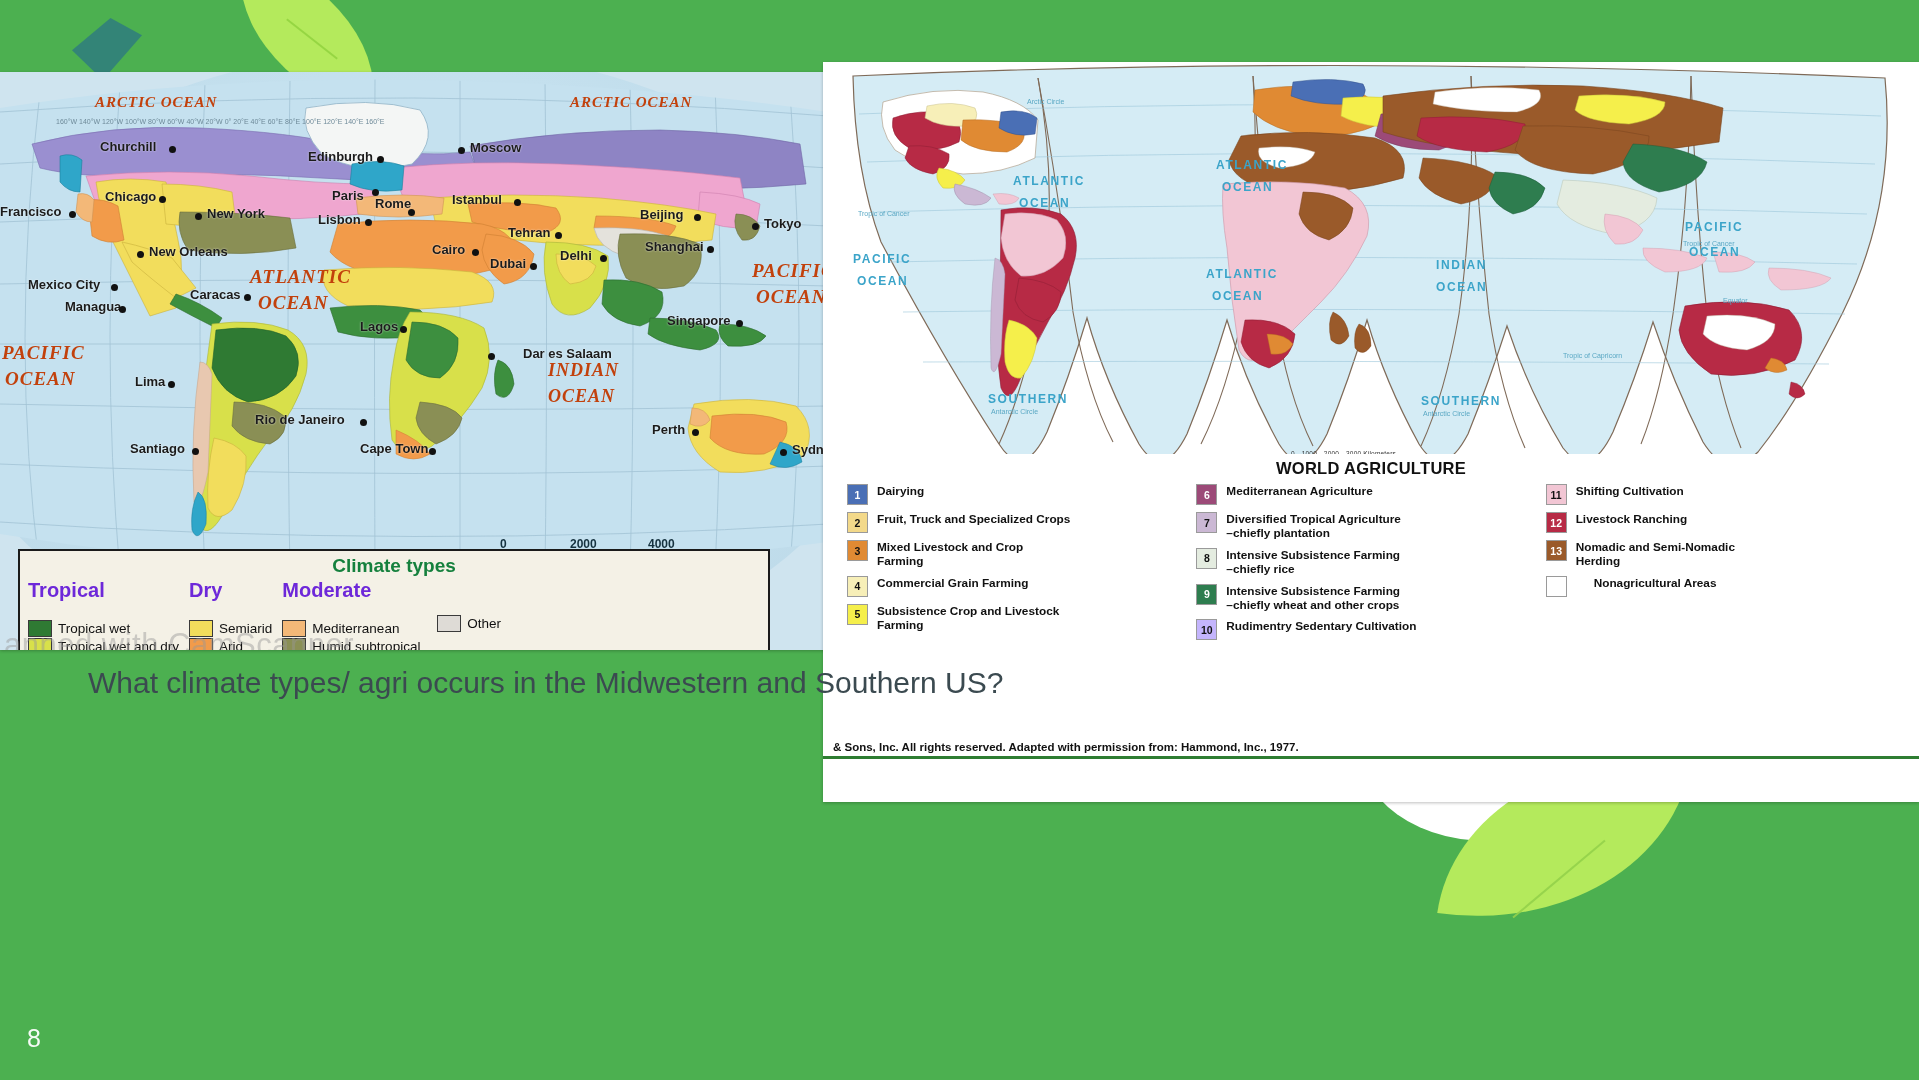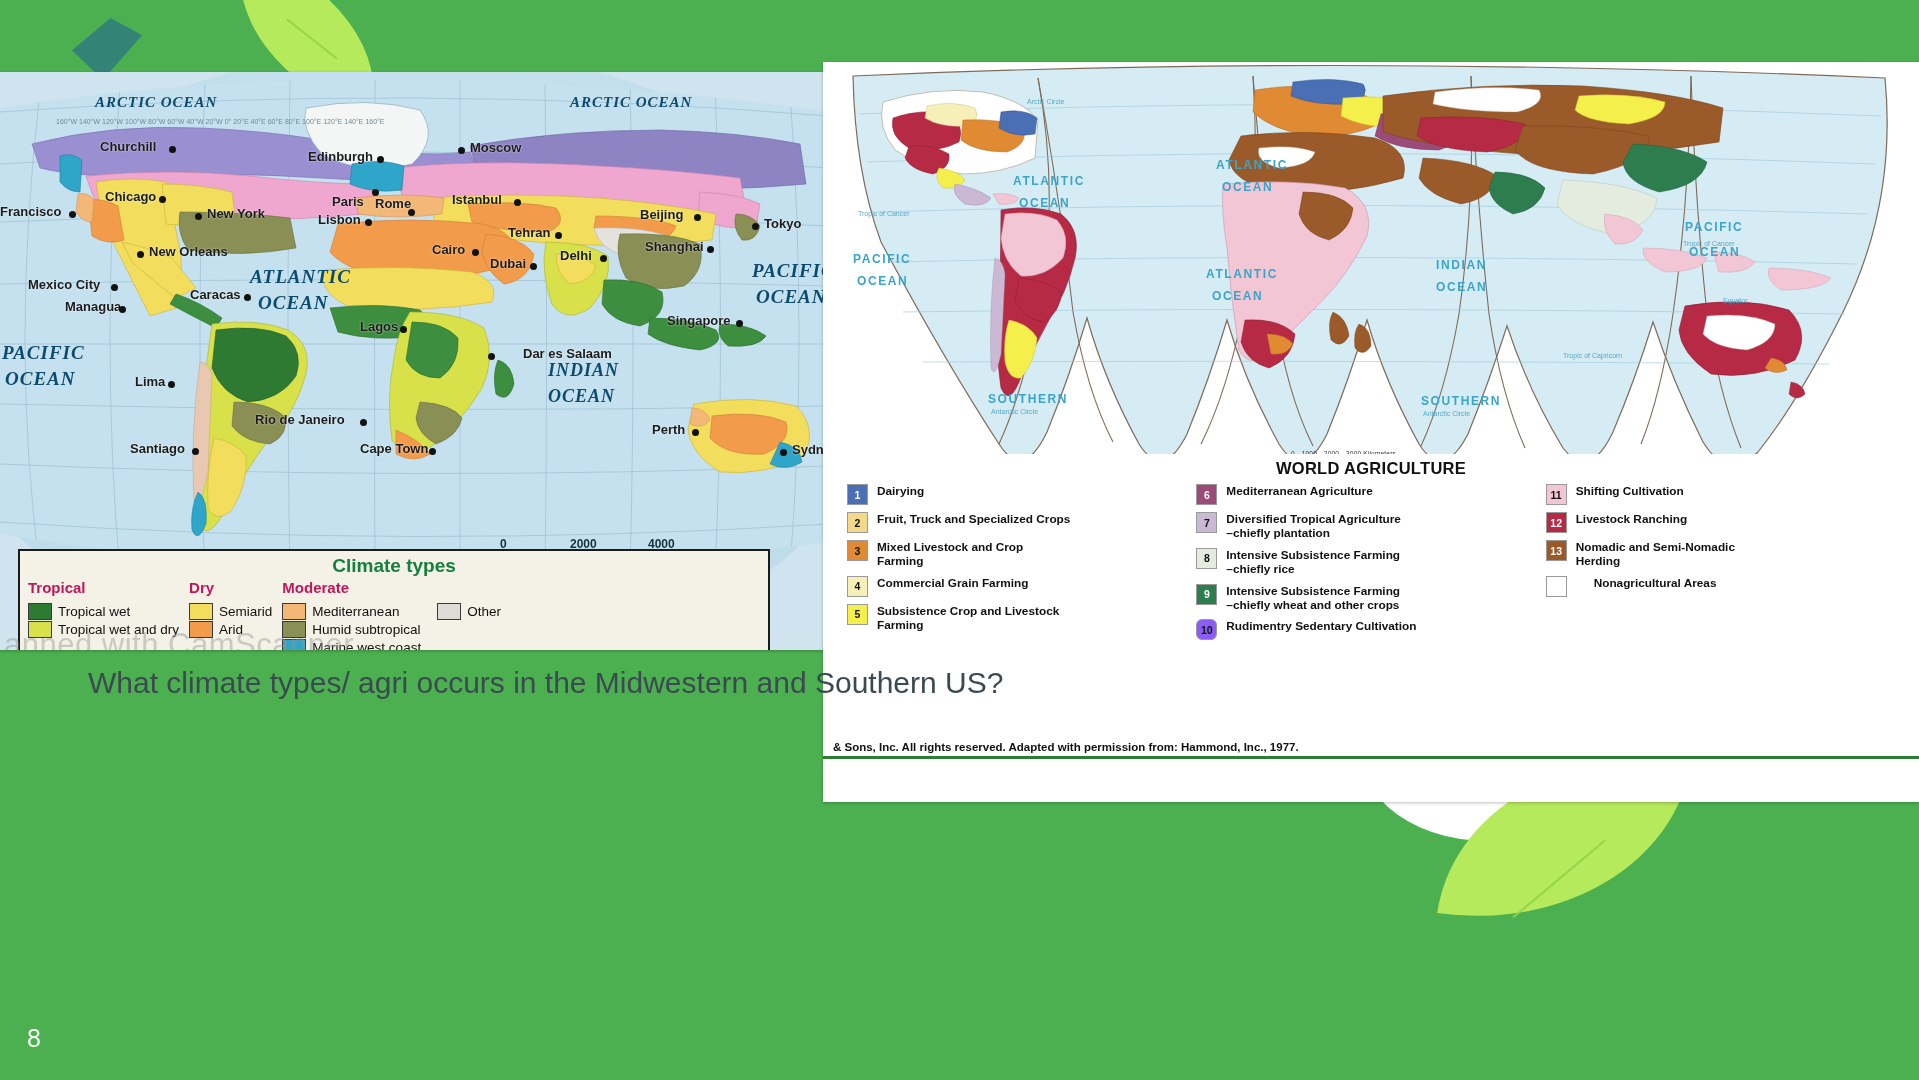--- a/index.html
+++ b/index.html
@@ -58,42 +58,42 @@
     box-shadow:0 1px 3px rgba(0,0,0,.25);
   }
   .paper-bg{position:absolute;inset:0;background:#efe9dc;}
   .ocean{position:absolute;left:0;top:0;width:100%;height:100%;
          background:#cfe4ef;}
   .ocean-inner{position:absolute;left:-6%;top:-4%;width:112%;height:108%;
          background:radial-gradient(ellipse 60% 70% at 50% 45%,#cbe4f0 0%,#c4e0ee 60%,#bcd9e8 100%);
          border-radius:50%/46%;}
   .lbl{position:absolute;font-family:"Liberation Sans",sans-serif;color:#1b1b1b;
        font-weight:bold;white-space:nowrap;text-shadow:0 0 2px rgba(255,255,255,.75);}
-  .ocean-lbl{position:absolute;color:#0c4a6e;font-style:italic;font-weight:bold;
+  .ocean-lbl{position:absolute;color:#c2410c;font-style:italic;font-weight:bold;
        font-family:"Liberation Serif",serif;white-space:nowrap;letter-spacing:1px;}
   .city-dot{position:absolute;width:7px;height:7px;background:#111;border-radius:50%;}
   .tickline{position:absolute;color:#6e8a99;font-size:7px;white-space:nowrap;}
 
   
   #scale-left{position:absolute;left:500px;top:463px;width:200px;height:56px;color:#17323f;}
   #scale-left .bar{position:absolute;left:4px;top:22px;width:170px;height:3px;background:#1d1d1d;}
   #scale-left .tick{position:absolute;top:17px;width:2px;height:13px;background:#1d1d1d;}
   #scale-left .t{position:absolute;font-size:12px;font-weight:bold;color:#16323f;}
 
   
   #legend-left{
     position:absolute;left:18px;top:477px;width:748px;height:108px;
     background:#f4f1e6;border:2px solid #1a1a1a;
   }
   #legend-left .lg-title{
     text-align:center;font-weight:bold;font-size:19px;color:#15803d;margin-top:4px;
   }
   .lg-cols{display:flex;padding:0 8px;margin-top:2px;}
   .lg-col{margin-right:10px;}
-  .lg-head{font-weight:bold;font-size:15px;color:#be185d;margin-bottom:6px;}
+  .lg-head{font-weight:bold;font-size:20px;color:#6d28d9;margin-bottom:18px;}
   .lg-row{display:flex;align-items:center;margin-bottom:1px;}
   .sw{width:22px;height:15px;border:1px solid #3a3a3a;margin-right:6px;flex:0 0 auto;}
   .lg-txt{font-size:13.5px;color:#111;white-space:nowrap;}
 
   
   #watermark{
     position:absolute;left:4px;top:555px;font-size:31px;color:rgba(150,150,150,.45);
     font-family:"Liberation Sans",sans-serif;letter-spacing:.5px;pointer-events:none;
     white-space:nowrap;
   }
@@ -287,21 +287,21 @@
         <div class="lbl" style="font-size: 13px; top: 215px; left: 190px;">Caracas</div>
         <div class="city-dot" style="left: 244.4px; top: 222px;"></div>
         <div class="lbl" style="font-size: 13px; top: 302px; left: 135px;">Lima</div>
         <div class="city-dot" style="left: 167.8px; top: 309px;"></div>
         <div class="lbl" style="font-size: 13px; top: 340px; left: 255px;">Rio de Janeiro</div>
         <div class="city-dot" style="left: 359.8px; top: 347px;"></div>
         <div class="lbl" style="font-size: 13px; top: 369px; left: 130px;">Santiago</div>
         <div class="city-dot" style="left: 191.6px; top: 376px;"></div>
         <div class="lbl" style="font-size: 13px; top: 77px; left: 308px;">Edinburgh</div>
         <div class="city-dot" style="left: 376.8px; top: 84px;"></div>
-        <div class="lbl" style="font-size: 13px; top: 122px; left: 332px;">Paris</div>
+        <div class="lbl" style="font-size: 13px; top: 116px; left: 332px;">Paris</div>
         <div class="city-dot" style="left: 372px; top: 117px;"></div>
         <div class="lbl" style="font-size: 13px; top: 140px; left: 318px;">Lisbon</div>
         <div class="city-dot" style="left: 365.2px; top: 147px;"></div>
         <div class="lbl" style="font-size: 13px; top: 124px; left: 375px;">Rome</div>
         <div class="city-dot" style="left: 407.8px; top: 137px;"></div>
         <div class="lbl" style="font-size: 13px; top: 68px; left: 470px;">Moscow</div>
         <div class="city-dot" style="left: 458px; top: 75px;"></div>
         <div class="lbl" style="font-size: 13px; top: 120px; left: 452px;">Istanbul</div>
         <div class="city-dot" style="left: 513.6px; top: 127px;"></div>
         <div class="lbl" style="font-size: 13px; top: 170px; left: 432px;">Cairo</div>
@@ -566,21 +566,21 @@
               <span class="ag-sw" style="background: rgb(228, 236, 224);">8</span>
               <span class="ag-txt" style="white-space: pre-line;">Intensive Subsistence Farming
 –chiefly rice</span>
             </div>
             <div class="ag-row">
               <span class="ag-sw" style="background: rgb(46, 125, 79); color: rgb(255, 255, 255);">9</span>
               <span class="ag-txt" style="white-space: pre-line;">Intensive Subsistence Farming
 –chiefly wheat and other crops</span>
             </div>
             <div class="ag-row">
-              <span class="ag-sw" style="background: #8b5cf6; border-radius: 6px;">10</span>
+              <span class="ag-sw" style="background: #c4b5fd;">10</span>
               <span class="ag-txt" style="white-space: pre-line;">Rudimentry Sedentary Cultivation</span>
             </div>
           </div>
           <div class="ag-col">
             <div class="ag-row">
               <span class="ag-sw" style="background: rgb(242, 198, 212);">11</span>
               <span class="ag-txt" style="white-space: pre-line;">Shifting Cultivation</span>
             </div>
             <div class="ag-row">
               <span class="ag-sw" style="background: rgb(183, 42, 69); color: rgb(255, 255, 255);">12</span>

